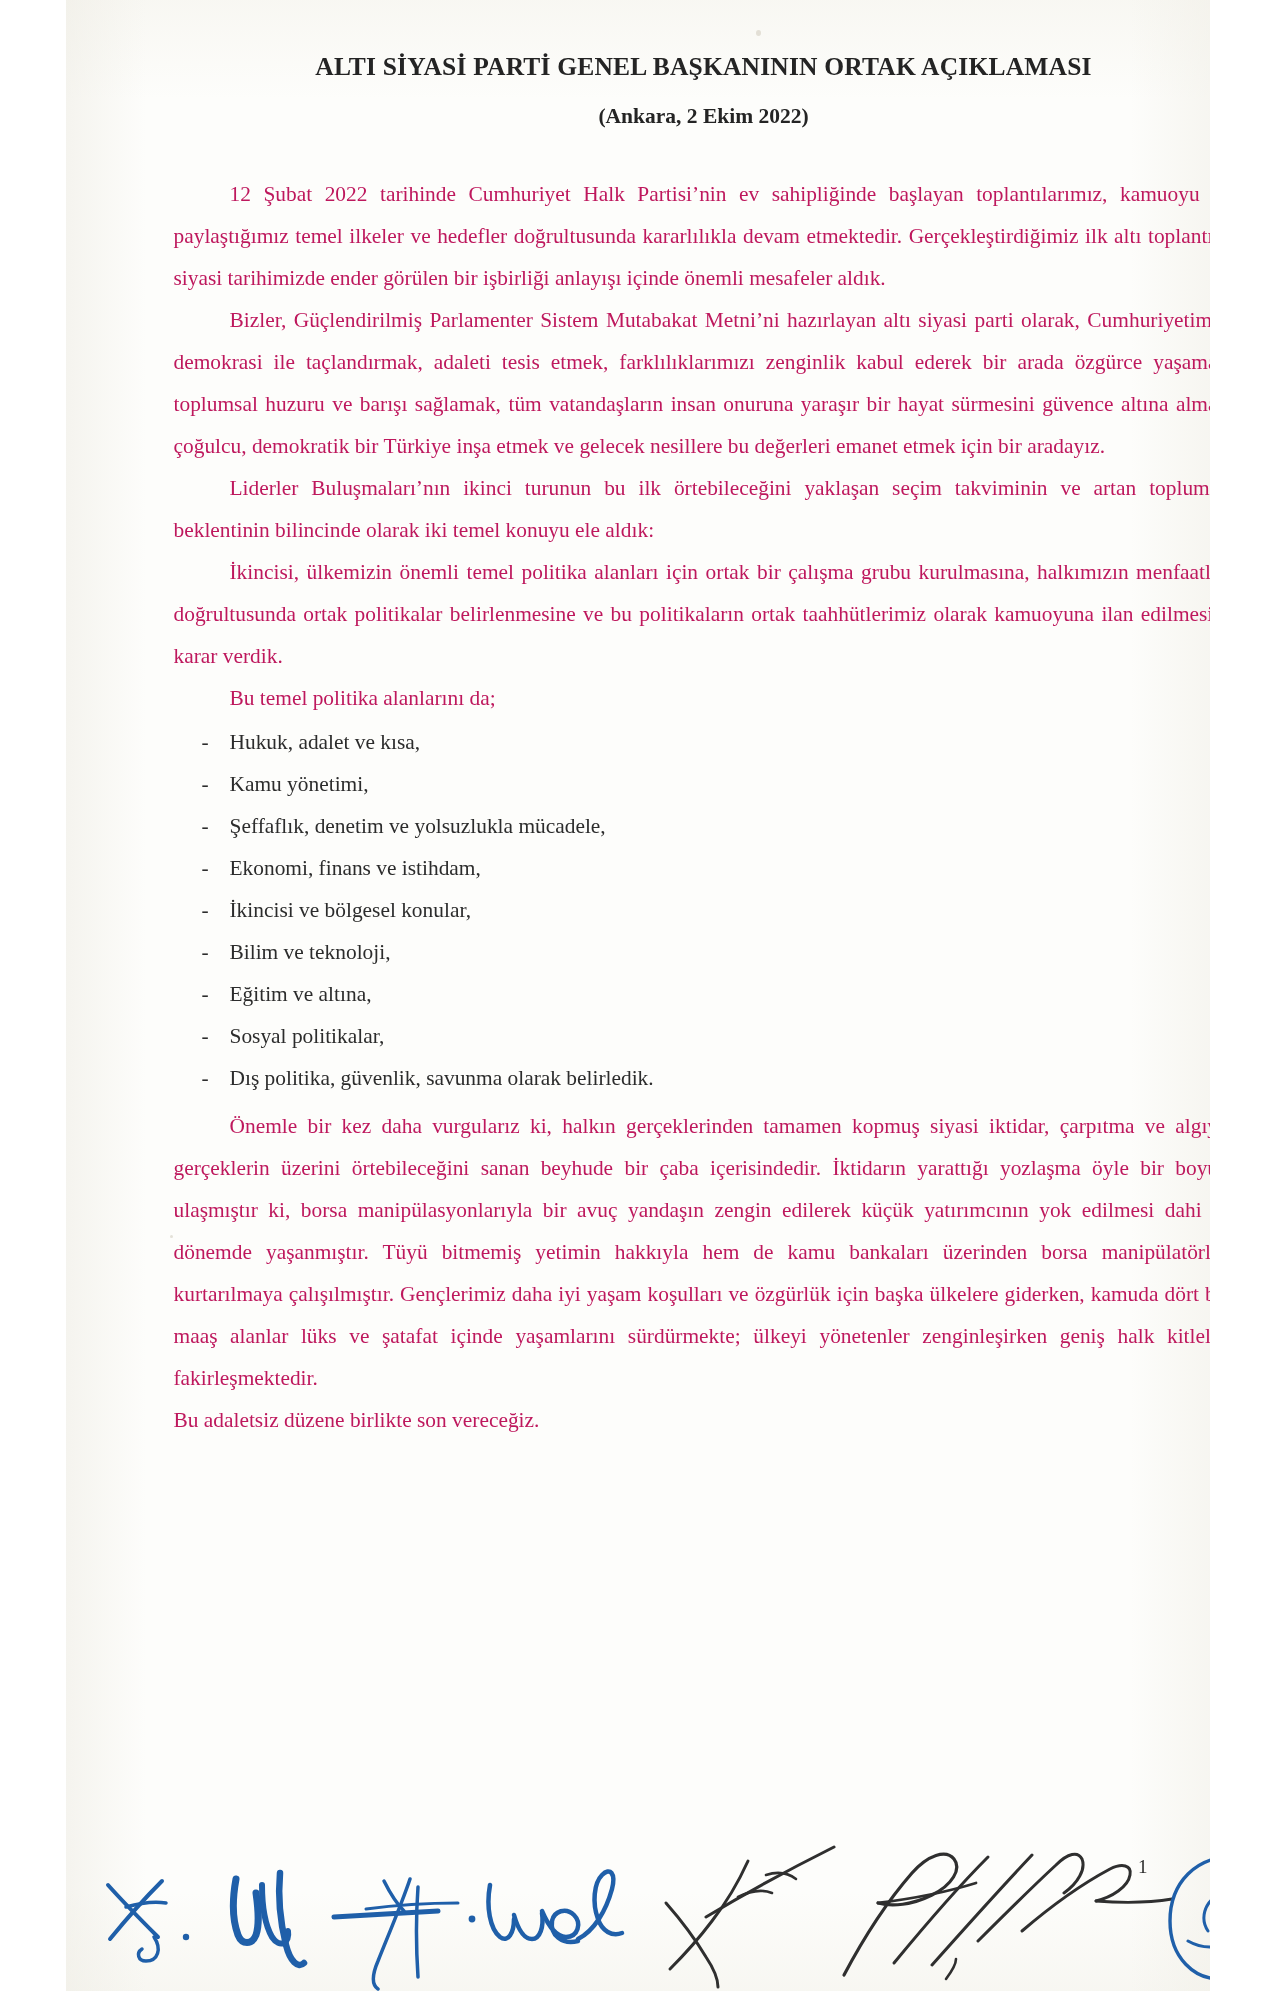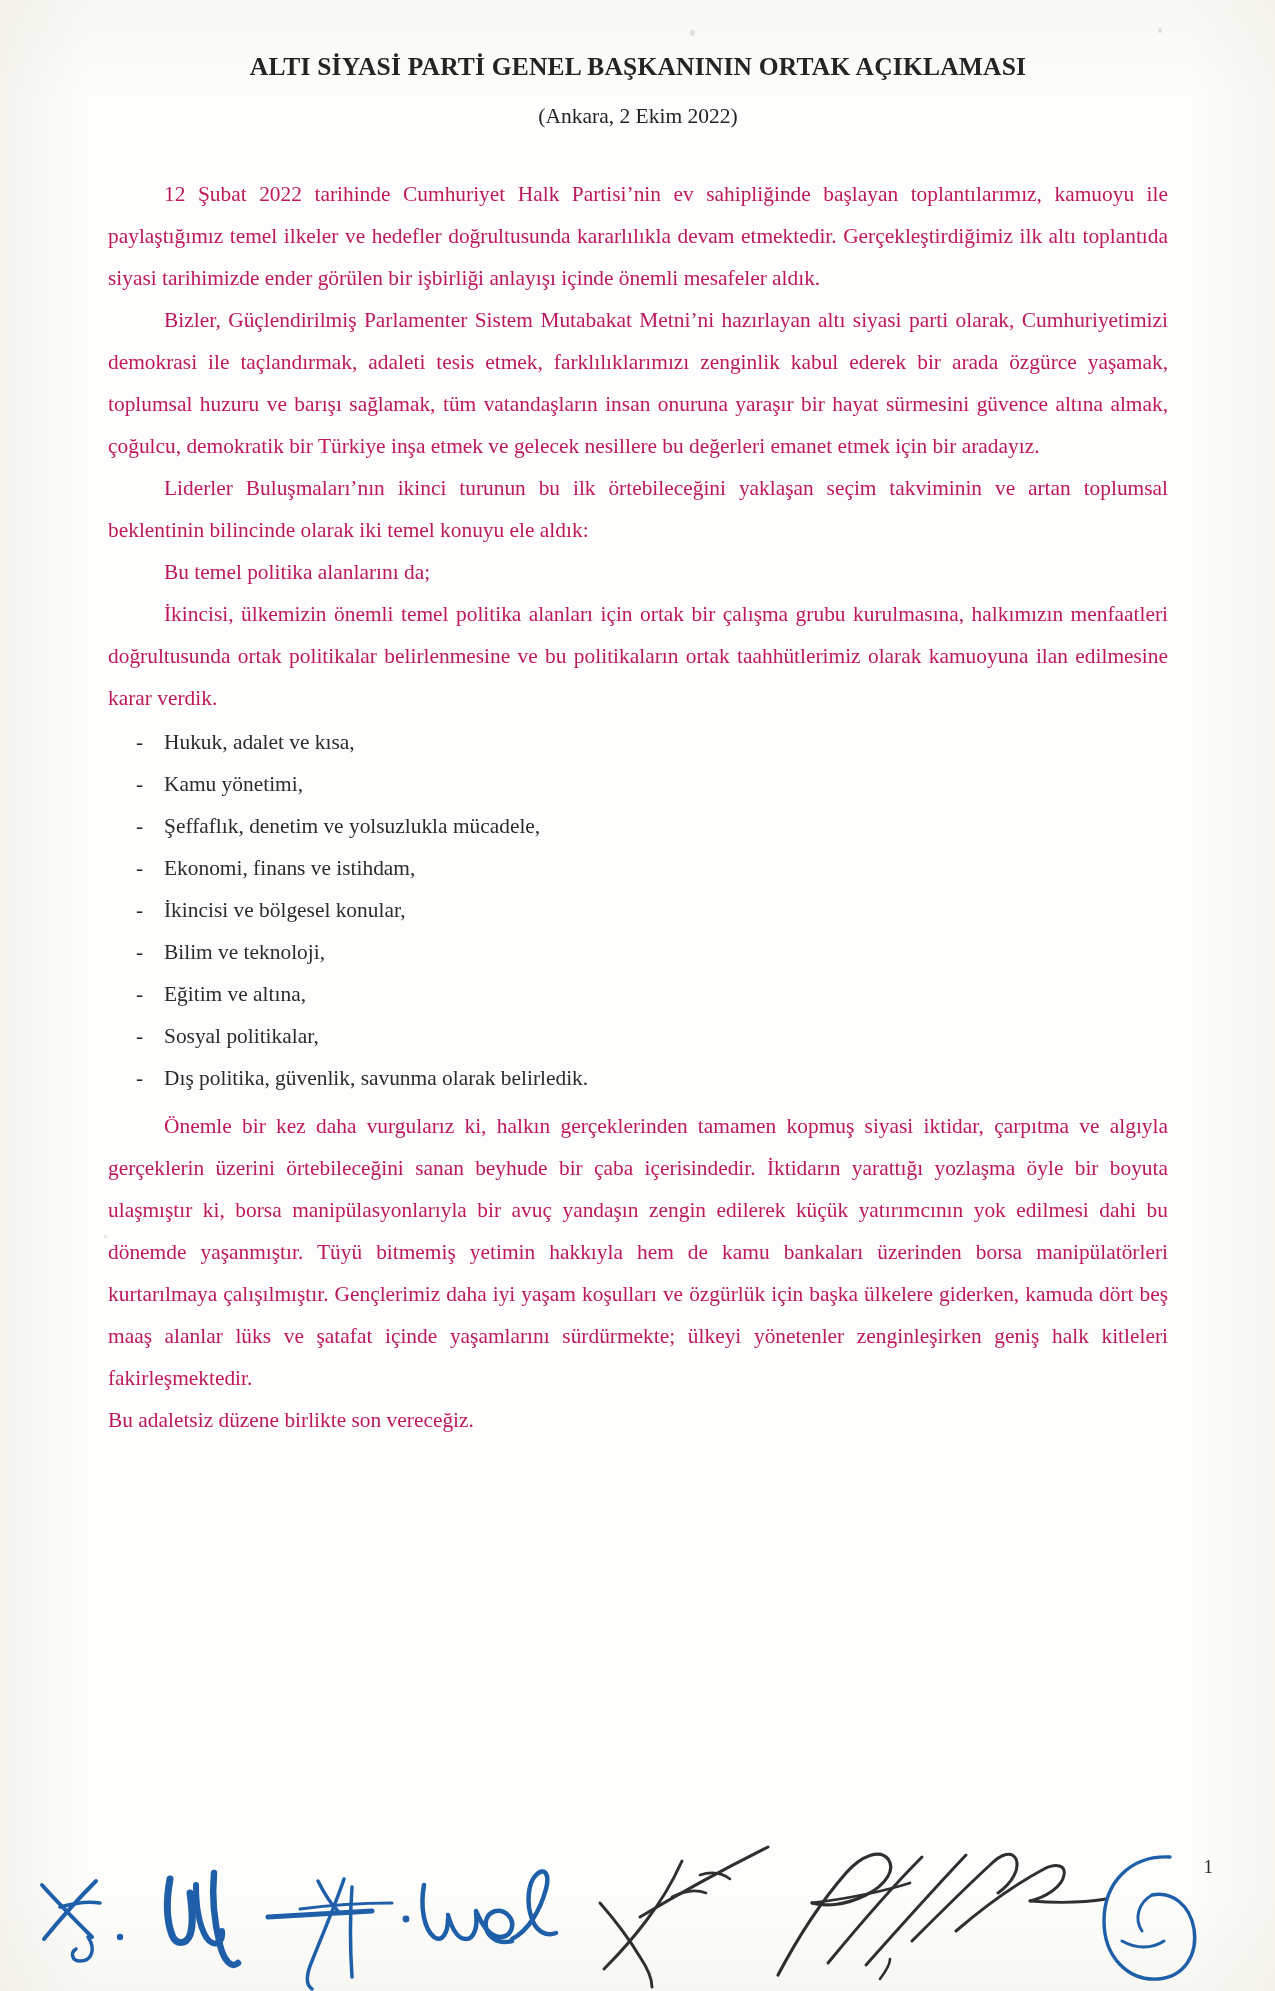--- a/index.html
+++ b/index.html
@@ -7,21 +7,21 @@
     margin: 0;
     padding: 0;
     background: #ffffff;
   }
   body {
     font-family: "Liberation Serif", "DejaVu Serif", serif;
     color: #2b2b2b;
   }
   .page {
     position: relative;
-    width: 1275px;
+    width: 1144px;
     height: 1991px;
     margin: 0 auto;
     background: #fdfdfb;
     overflow: hidden;
     box-sizing: border-box;
   }
   
   .scan-tint {
     position: absolute;
     inset: 0;
@@ -51,21 +51,21 @@
     font-weight: bold;
     text-align: center;
     letter-spacing: .2px;
     margin: 52px 0 0 0;
     color: #242424;
     font-family: "Liberation Serif", "DejaVu Serif", serif;
     transform: scaleX(1.0);
   }
   h2.doc-subtitle {
     font-size: 21.5px;
-    font-weight: normal;
+    font-weight: bold;
     text-align: center;
     margin: 22px 0 0 0;
     color: #242424;
   }
 
   p.para {
     font-size: 21.4px;
     line-height: 42px;
     text-align: justify;
     text-justify: inter-word;
@@ -135,23 +135,23 @@
   <div class="speck" style="left:104px;top:1235px;width:3px;height:3px;"></div>
 
   <div class="content">
 
     <h1 class="doc-title">ALTI SİYASİ PARTİ GENEL BAŞKANININ ORTAK AÇIKLAMASI</h1>
     <h2 class="doc-subtitle">(Ankara, 2 Ekim 2022)</h2>
 
     <p class="para first">12 Şubat 2022 tarihinde Cumhuriyet Halk Partisi’nin ev sahipliğinde başlayan toplantılarımız, kamuoyu ile paylaştığımız temel ilkeler ve hedefler doğrultusunda kararlılıkla devam etmektedir. Gerçekleştirdiğimiz ilk altı toplantıda siyasi tarihimizde ender görülen bir işbirliği anlayışı içinde önemli mesafeler aldık.</p>
     <p class="para">Bizler, Güçlendirilmiş Parlamenter Sistem Mutabakat Metni’ni hazırlayan altı siyasi parti olarak, Cumhuriyetimizi demokrasi ile taçlandırmak, adaleti tesis etmek, farklılıklarımızı zenginlik kabul ederek bir arada özgürce yaşamak, toplumsal huzuru ve barışı sağlamak, tüm vatandaşların insan onuruna yaraşır bir hayat sürmesini güvence altına almak, çoğulcu, demokratik bir Türkiye inşa etmek ve gelecek nesillere bu değerleri emanet etmek için bir aradayız.</p>
     <p class="para">Liderler Buluşmaları’nın ikinci turunun bu ilk örtebileceğini yaklaşan seçim takviminin ve artan toplumsal beklentinin bilincinde olarak iki temel konuyu ele aldık:</p>
+    <p class="para">İkincisi, ülkemizin önemli temel politika alanları için ortak bir çalışma grubu kurulmasına, halkımızın menfaatleri doğrultusunda ortak politikalar belirlenmesine ve bu politikaların ortak taahhütlerimiz olarak kamuoyuna ilan edilmesine karar verdik.</p>
+
     <p class="para lead-in">Bu temel politika alanlarını da;</p>
-
-    <p class="para">İkincisi, ülkemizin önemli temel politika alanları için ortak bir çalışma grubu kurulmasına, halkımızın menfaatleri doğrultusunda ortak politikalar belirlenmesine ve bu politikaların ortak taahhütlerimiz olarak kamuoyuna ilan edilmesine karar verdik.</p>
 
     <ul class="policy-list">
       <li>
         <span class="dash">-</span>
         <span class="item-text">Hukuk, adalet ve kısa,</span>
       </li>
       <li>
         <span class="dash">-</span>
         <span class="item-text">Kamu yönetimi,</span>
       </li>

